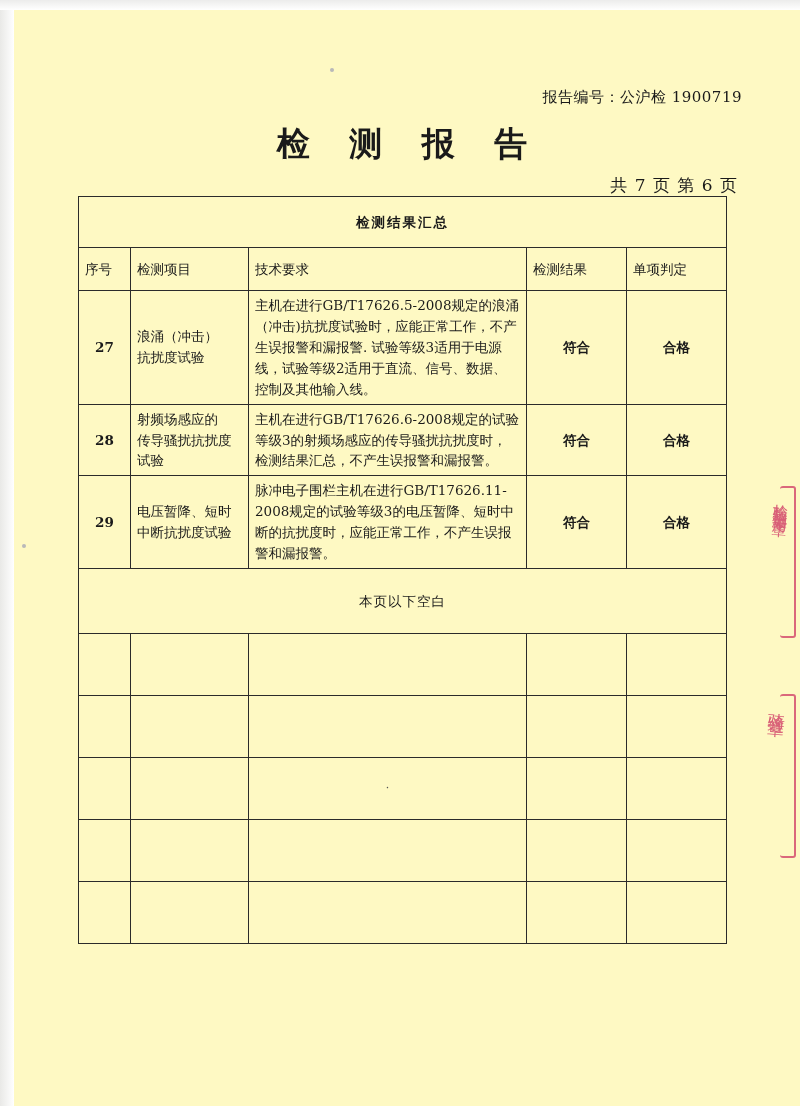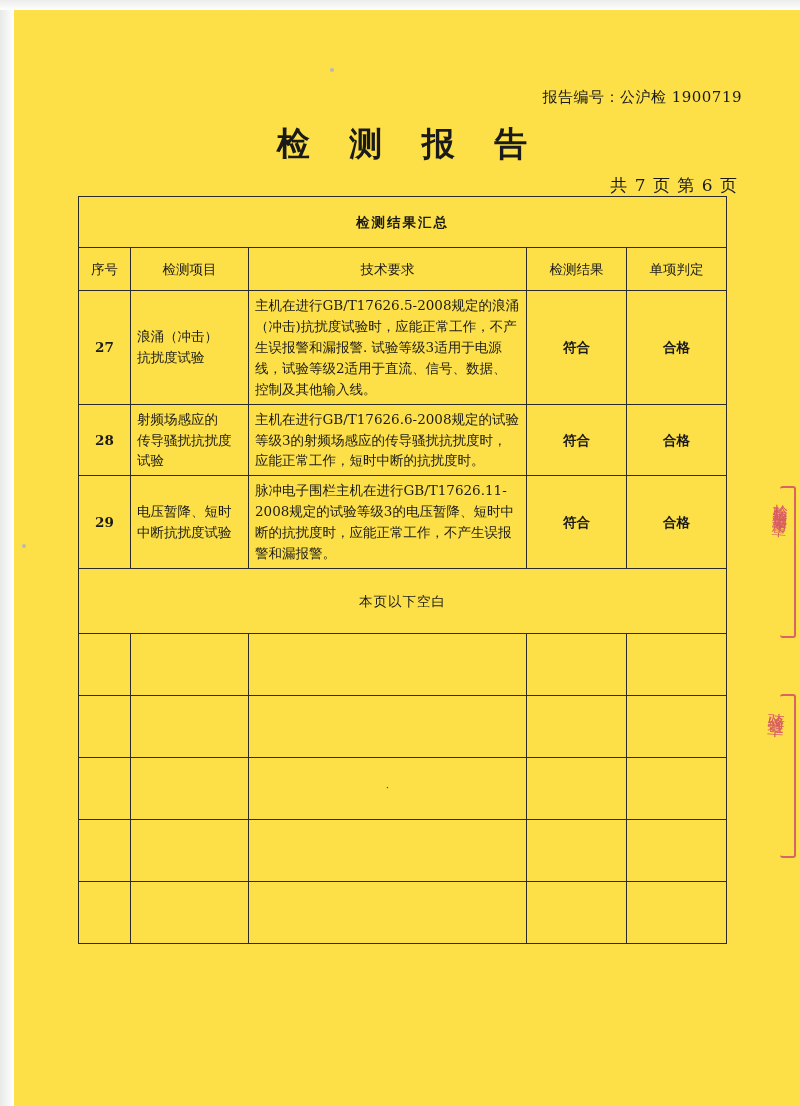--- a/index.html
+++ b/index.html
@@ -11,21 +11,21 @@
     width: 800px;
     height: 1106px;
     position: relative;
     font-family: "DejaVu Serif", "Liberation Serif", serif;
     color: #1a1a1a;
     overflow: hidden;
   }
   .page {
     position: absolute;
     inset: 0;
-    background: #fde047;
+    background: #fef9c3;
   }
   
   .paper-edge-left {
     position: absolute;
     left: 0; top: 0; bottom: 0; width: 14px;
     background: linear-gradient(to right, #e9e9e7, #ffffff);
   }
   .paper-edge-top {
     position: absolute;
     left: 0; right: 0; top: 0; height: 10px;
@@ -73,21 +73,20 @@
     line-height: 1.55;
   }
   .tbl-title {
     text-align: center;
     font-size: 17px;
     font-weight: bold;
     height: 42px;
     letter-spacing: 2px;
   }
   .hdr td {
-    text-align: center;
     height: 34px;
     font-size: 14.5px;
   }
   .c-no     { width: 52px; }
   .c-item   { width: 118px; }
   .c-req    { width: 278px; }
   .c-res    { width: 100px; }
   .c-judge  { width: 100px; }
 
   td.num, td.result, td.judge {
@@ -200,21 +199,21 @@
         <td class="judge">合格</td>
       </tr>
 
       <tr>
         <td class="num">28</td>
         <td class="item">
           <div>射频场感应的</div>
           <div>传导骚扰抗扰度</div>
           <div>试验</div>
         </td>
-        <td class="req">主机在进行GB/T17626.6-2008规定的试验等级3的射频场感应的传导骚扰抗扰度时，应能正常工作，短时中断的抗扰度时。</td>
+        <td class="req">主机在进行GB/T17626.6-2008规定的试验等级3的射频场感应的传导骚扰抗扰度时，检测结果汇总，不产生误报警和漏报警。</td>
         <td class="result">符合</td>
         <td class="judge">合格</td>
       </tr>
 
       <tr>
         <td class="num">29</td>
         <td class="item">
           <div>电压暂降、短时</div>
           <div>中断抗扰度试验</div>
         </td>

